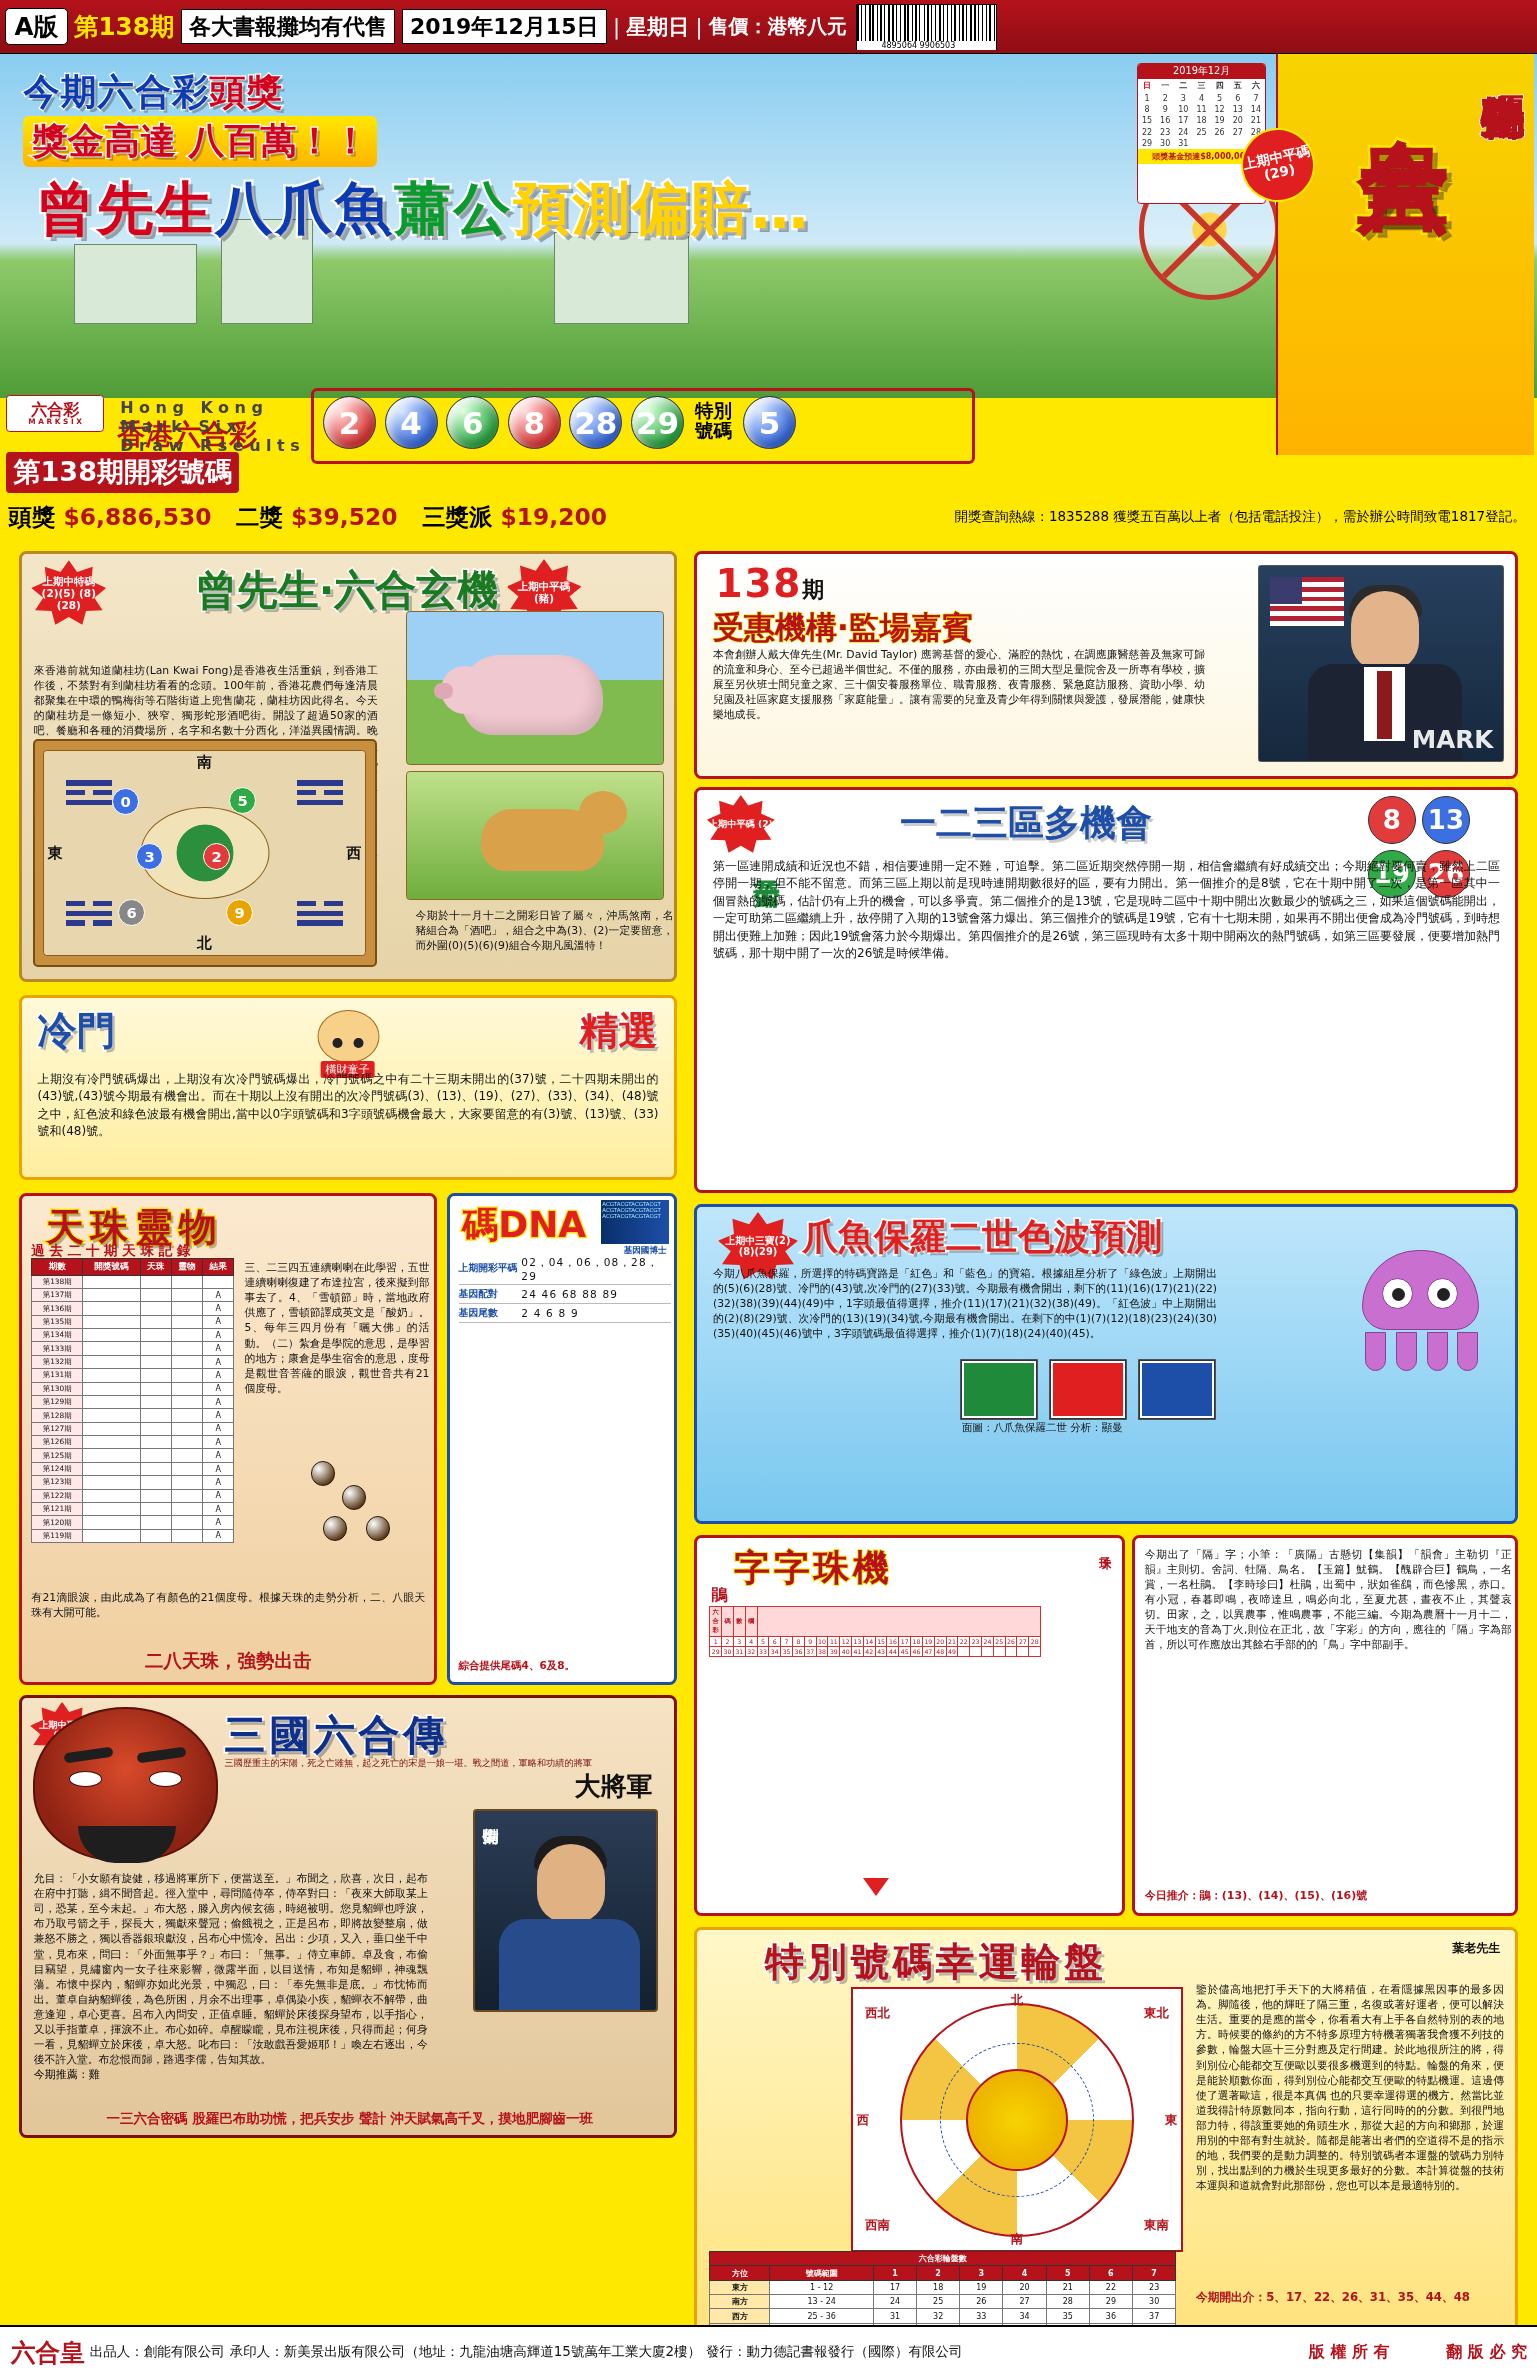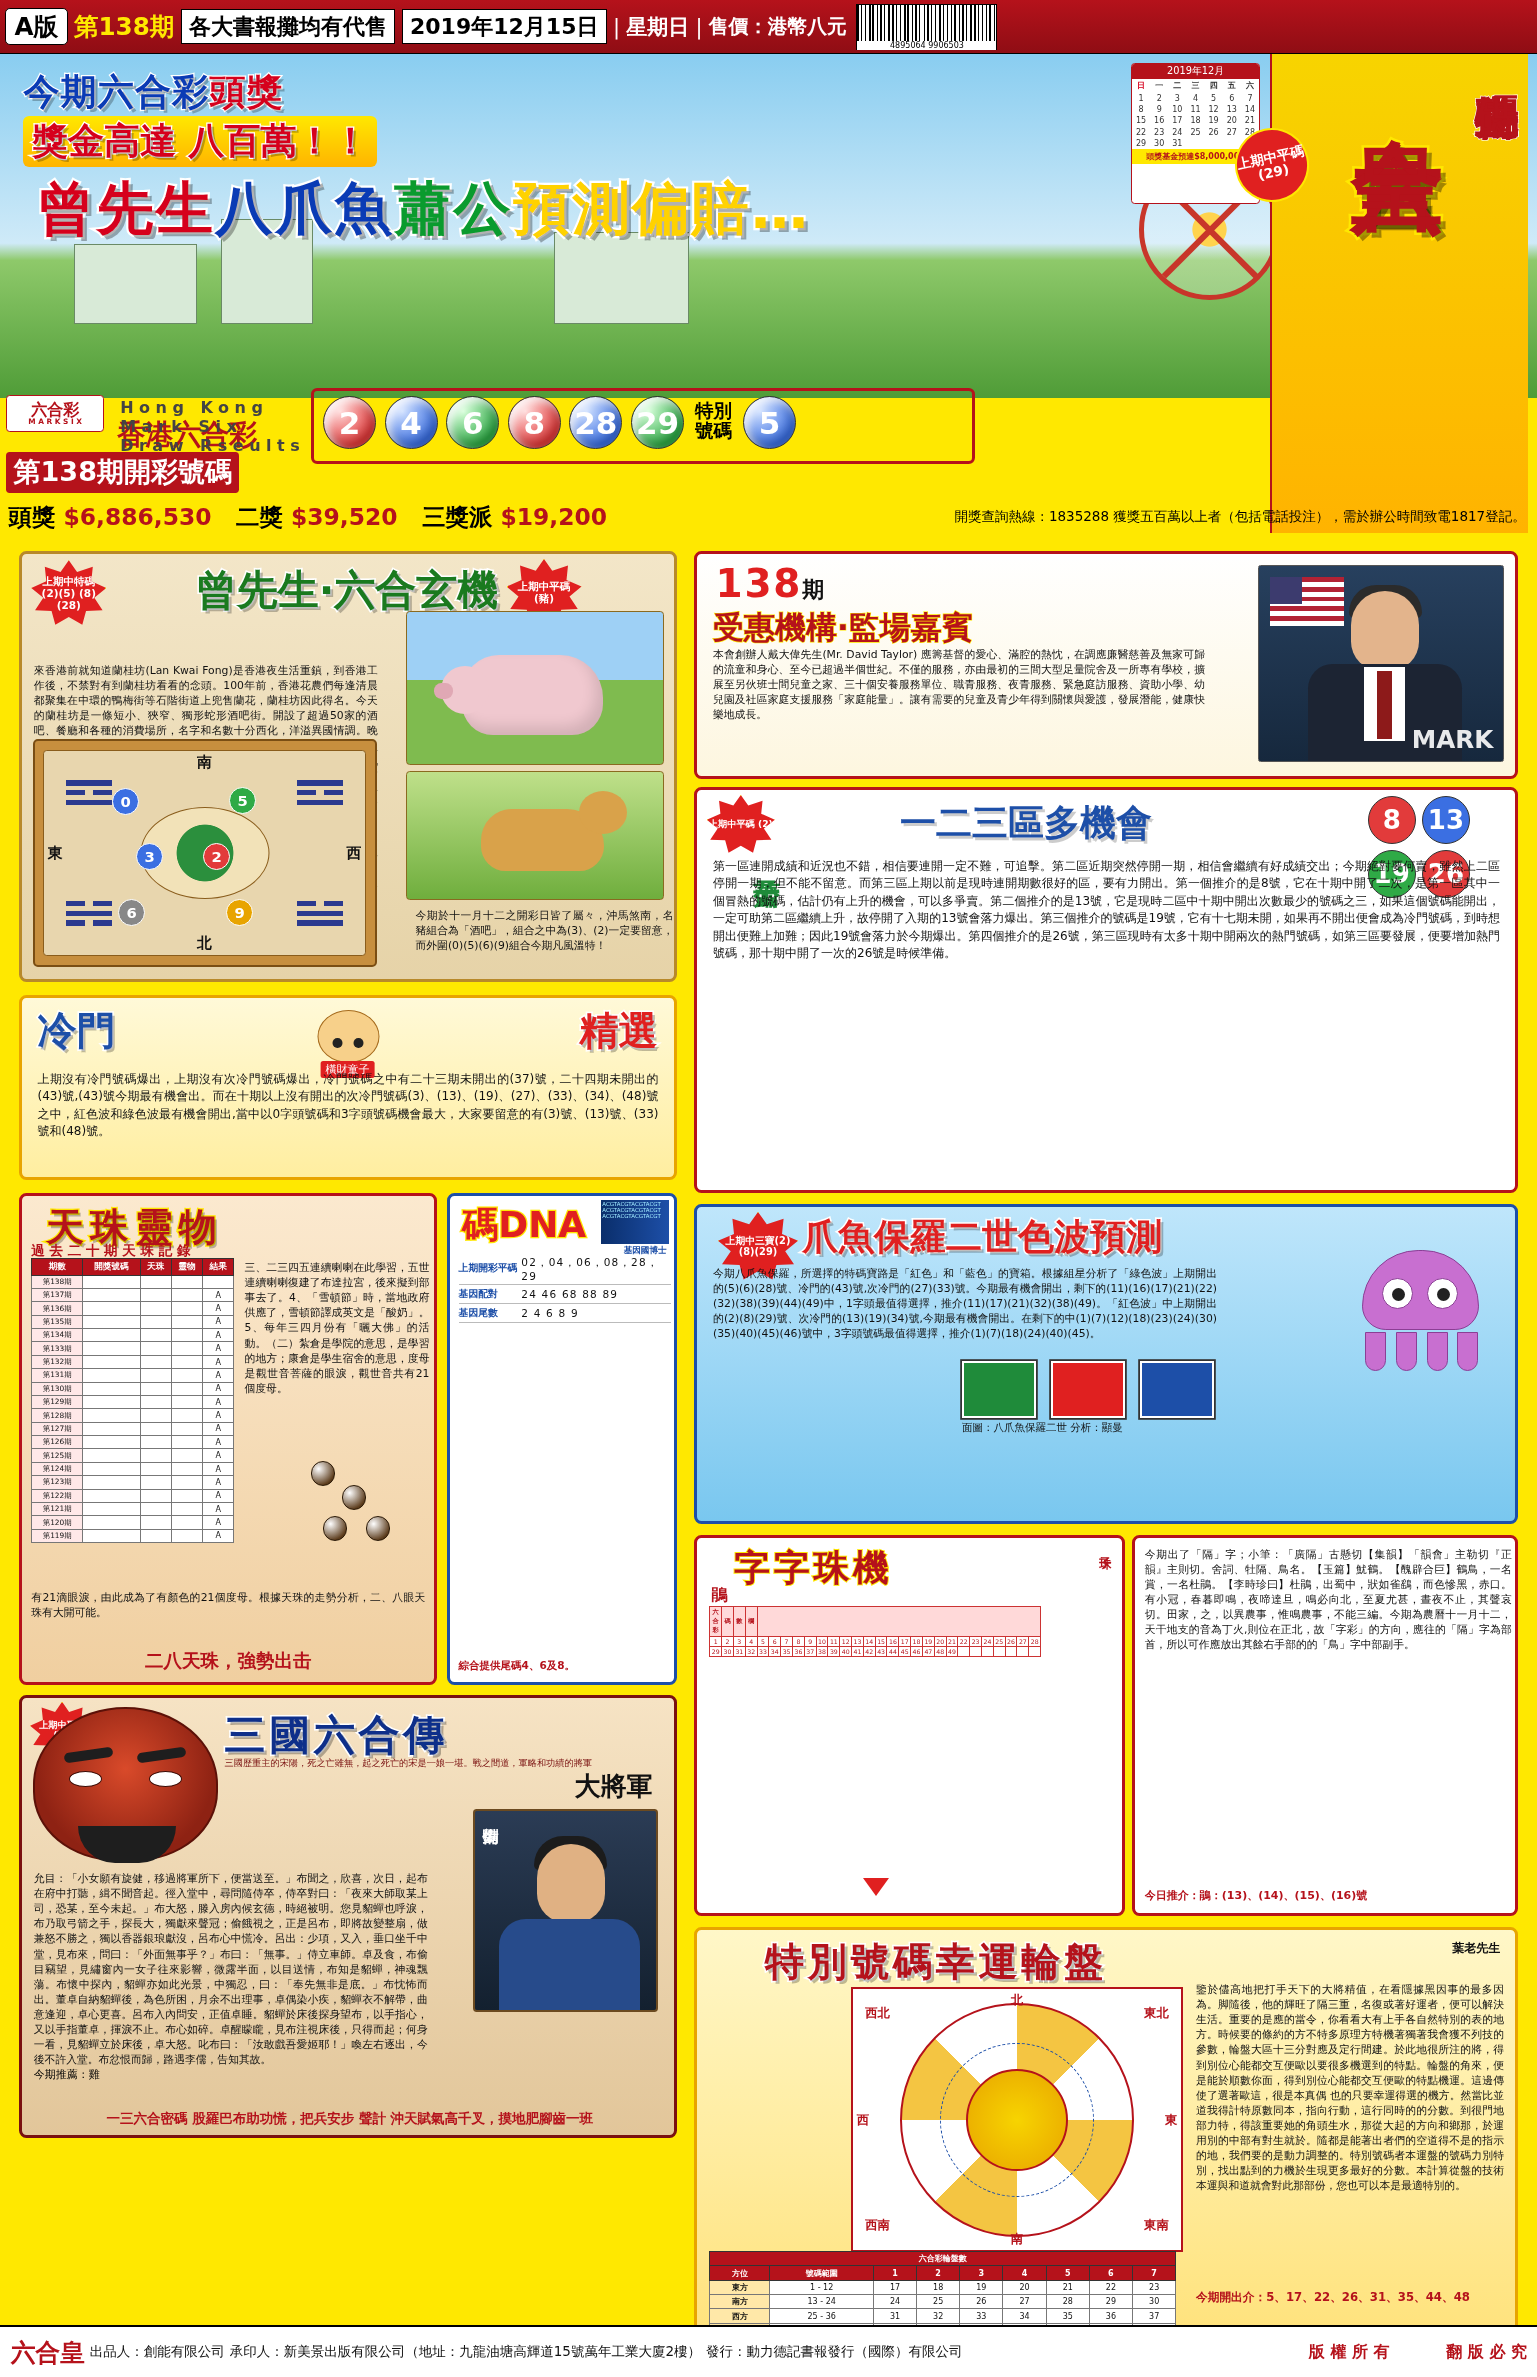--- a/index.html
+++ b/index.html
@@ -33,21 +33,21 @@
   .mh-date { color:#fff; font-size:21px; font-weight:bold; }
   .mh-sep { color:#fff; font-size:21px; }
   .mh-price { color:#fff; font-size:19.7px; font-weight:bold; }
   .barcode {
     width:141px; height:46px; background:#fff; border:1.2px solid #000;
     position:relative; margin-left:3.7px;
     background-image:repeating-linear-gradient(90deg,#000 0 1.8px,#fff 1.8px 3.7px,#000 3.7px 4.9px,#fff 4.9px 8px,#000 8px 9.2px,#fff 9.2px 11.7px);
   }
   .barcode span {
     position:absolute; bottom:-1.2px; left:0; width:100%;
-    text-align:center; font-size:8px; background:#fff; color:#000;
+    font-size:8px; background:#fff; color:#000;padding-left:24px;
   }
 
   
   .hero {
     position:absolute; left:0; top:54px; width:1538px; height:344px;
     background:linear-gradient(#9fd6f2 0%, #bfe6f7 45%, #7fbe5a 62%, #5ba33f 100%);
     overflow:hidden;
   }
   .hero-sky { position:absolute; inset:0; background:linear-gradient(#89cdf0,#cfeaf8 55%, #8ec96a 60%, #4f9c37 100%); }
   .hero-wheel {
@@ -136,21 +136,21 @@
   .prizerow {
     position:absolute; left:0; top:498px; width:1538px; height:38px;
     display:flex; align-items:center; gap:24.6px; padding-left:8.6px;
   }
   .prize { font-size:23.4px; font-weight:bold; color:#b5121b; }
   .prize .lbl { color:#000; }
   .hotline { font-size:13.5px; color:#000; margin-left:auto; padding-right:12.3px; }
 
   
   .rightmast {
-    position:absolute; right:10px; top:54px; width:258px; height:479px;
+    position:absolute; right:4px; top:54px; width:258px; height:401px;
     background:linear-gradient(#f7d400,#ffb300);
     border-left:2.5px solid #b5121b;
   }
   .rm-title {
     position:absolute; right:8.6px; top:6.2px; width:74px;
     font-size:44px; font-weight:bold; color:#b5121b; line-height:1.02;
     text-align:center; -webkit-text-stroke:1.2px #fff; paint-order:stroke fill;
   }
   .rm-big {
     position:absolute; left:22px; top:11px; width:148px;

